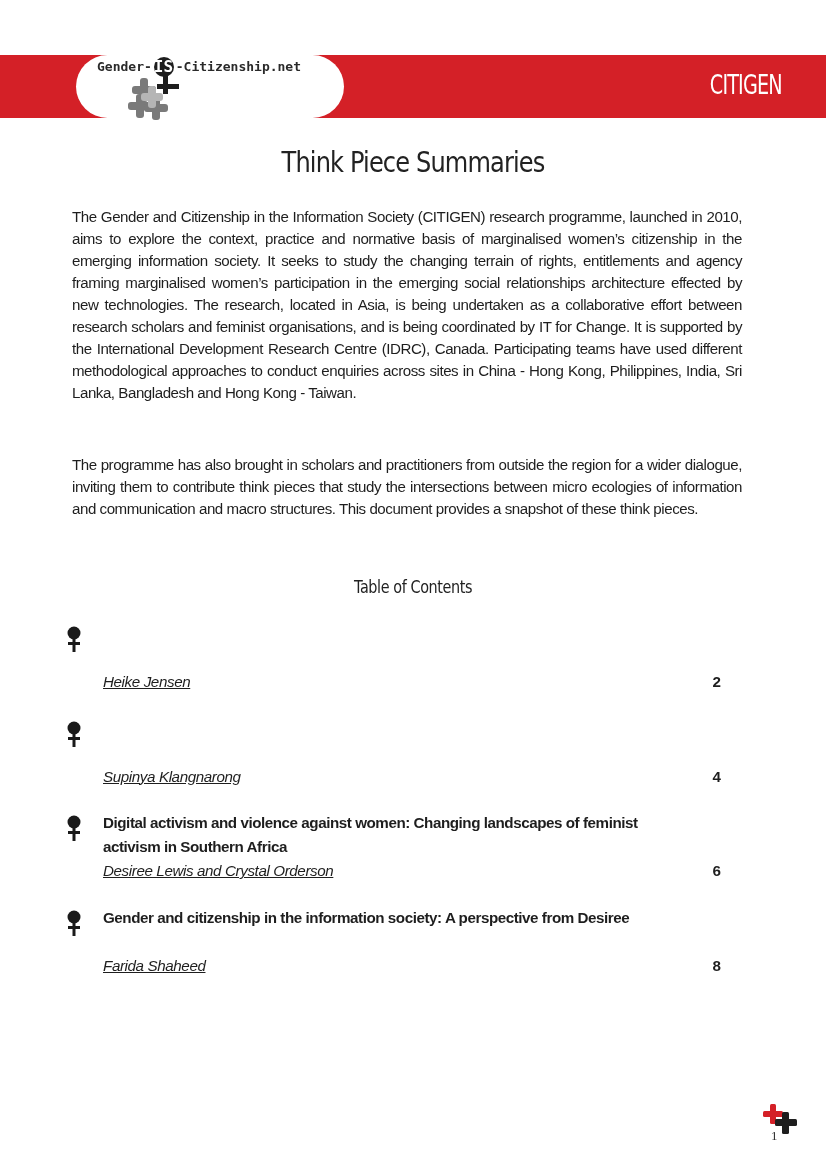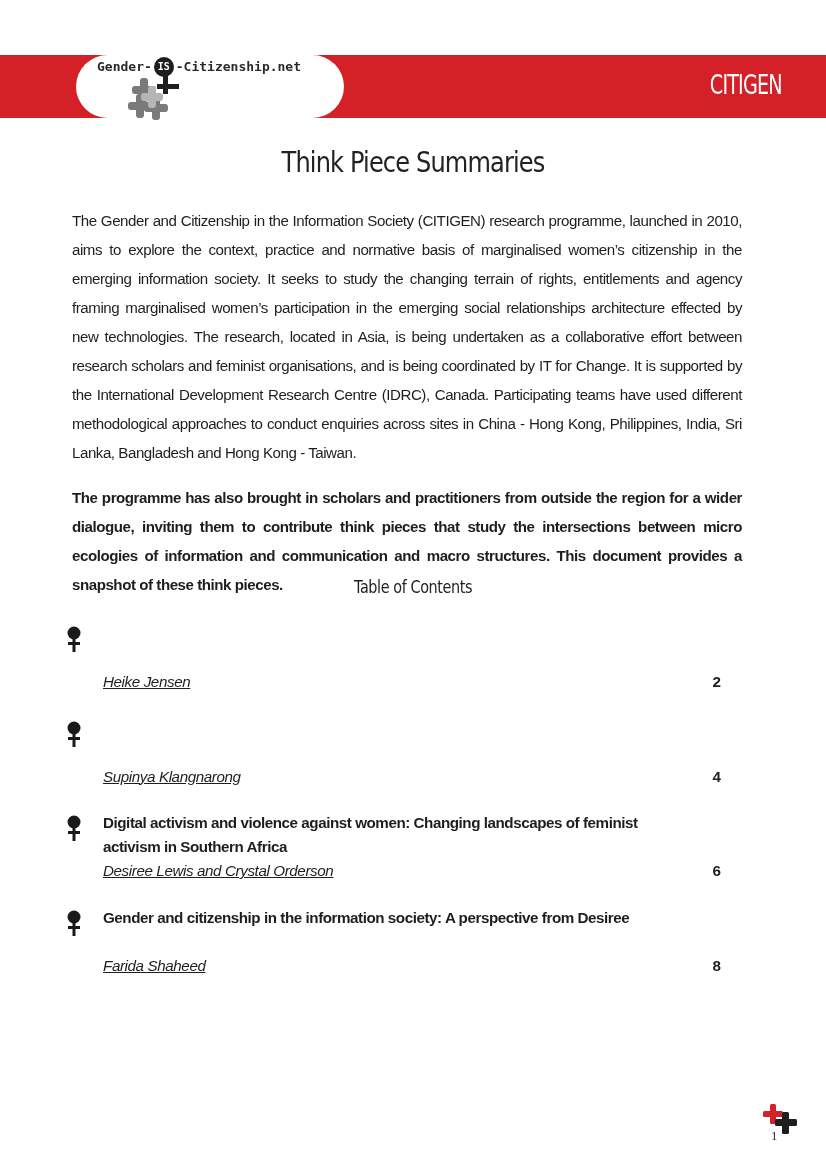--- a/index.html
+++ b/index.html
@@ -5,36 +5,36 @@
   html, body { margin: 0; padding: 0; background: #ffffff; }
   body { width: 826px; height: 1169px; position: relative; overflow: hidden;
          font-family: "Liberation Sans", "DejaVu Sans", sans-serif; color: #1a1a1a; }
 
   .banner { position: absolute; left: 0; top: 55px; width: 826px; height: 63px; background: #d42027; }
   .pill { position: absolute; left: 76px; top: 55px; width: 268px; height: 63px;
           background: #ffffff; border-radius: 32px / 32px; }
   .site-name { position: absolute; left: 97px; top: 57px; font-family: "DejaVu Sans Mono", monospace;
                font-size: 13px; font-weight: bold; color: #2a2a2a; letter-spacing: 0px; white-space: nowrap; }
   .site-name .is-badge { display: inline-block; width: 20px; height: 20px; border-radius: 50%;
-               background: #1e1e1e; color: #fff; text-align: center; line-height: 20px; font-size: 10px;
+               background: #1e1e1e; color: #fff; text-align: left; line-height: 20px; font-size: 16px;
                margin: 0 2px; vertical-align: middle; }
   .logo-mark { position: absolute; left: 128px; top: 74px; width: 60px; height: 48px; }
   .brand { position: absolute; right: 44px; top: 70px; color: #ffffff;
            font-family: "DejaVu Sans Condensed", "DejaVu Sans", sans-serif; font-size: 26px;
            letter-spacing: -1px; transform: scaleX(0.82); transform-origin: right center; }
 
   .page-title { position: absolute; left: 0; width: 826px; top: 146px; text-align: center;
                 font-family: "DejaVu Sans", sans-serif; font-size: 28px; color: #222;
                 letter-spacing: -1px; transform: scaleX(0.86); }
 
-  .para { position: absolute; left: 72px; width: 670px; font-size: 15.1px; line-height: 29px;
+  .para { position: absolute; left: 72px; width: 670px; font-size: 15.1px; line-height: 22px;
           text-align: justify; color: #1e1e1e; font-family: "Liberation Sans", sans-serif;
           letter-spacing: -0.45px; }
   .p1 { top: 206px; }
-  .p2 { top: 483px; font-weight: bold; }
+  .p2 { top: 454px; }
 
   .toc-title { position: absolute; left: 0; width: 826px; top: 576px; text-align: center;
                font-family: "DejaVu Sans", sans-serif; font-size: 18px; color: #222;
                transform: scaleX(0.8); letter-spacing: -0.5px; }
 
   .toc { position: absolute; left: 66px; top: 622px; width: 660px; }
   .toc-item { position: relative; height: 94.5px; }
   .venus { position: absolute; left: 0; top: 4px; width: 16px; height: 26px; }
   .toc-title-text { position: absolute; left: 37px; top: 0; width: 560px; font-weight: bold;
                     font-size: 15.2px; line-height: 24px; color: #1e1e1e; letter-spacing: -0.45px; }

